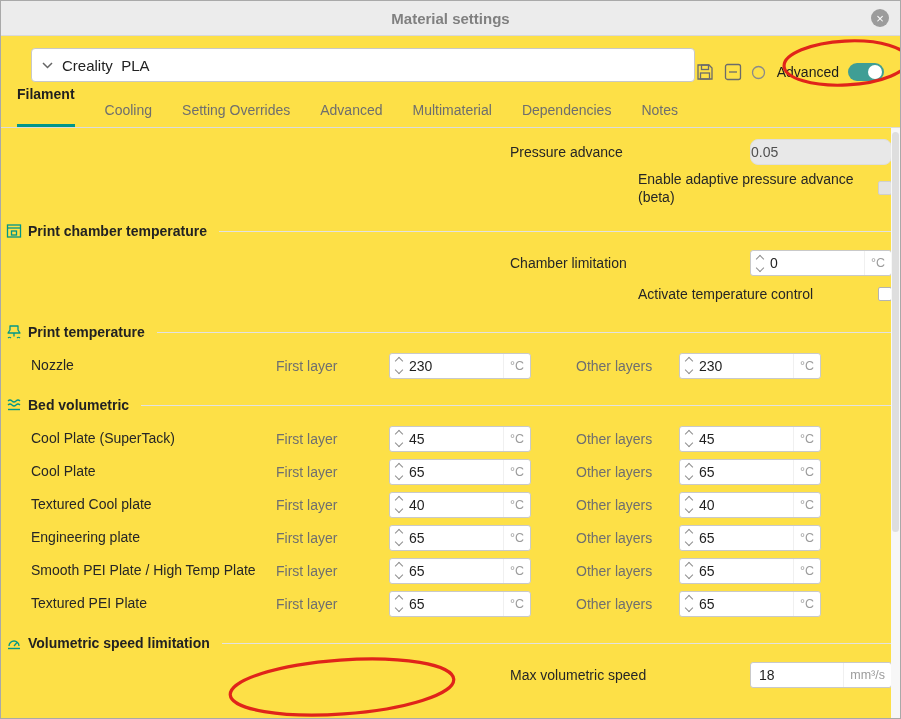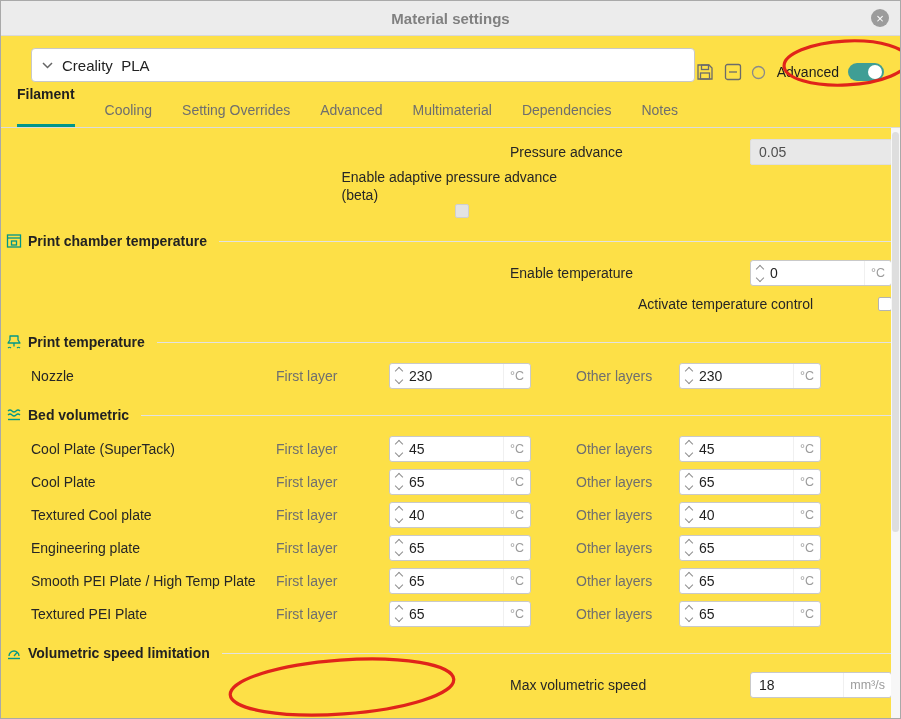--- a/index.html
+++ b/index.html
@@ -23,40 +23,40 @@
   .tabs{display:flex;align-items:flex-end;gap:30px;padding-left:16px;border-bottom:1px solid #dcdcdc;height:36px;box-sizing:border-box;}
   .tab{font-size:14px;color:#6e6e6e;padding-bottom:9px;cursor:pointer;white-space:nowrap;}
   .tab.active{color:#1f1f1f;font-weight:bold;border-bottom:3px solid #009688;padding-bottom:22px;}
   
   .content{padding:8px 8px 0 30px;position:relative;font-size:14px;color:#262626;}
   .row{display:flex;align-items:center;min-height:30px;margin:1px 0;justify-content:flex-end;}
   .row-label{width:240px;line-height:1.3;}
   .num-input{width:142px;height:26px;border:1px solid #c9c9c9;border-radius:3px;background:#fff;display:flex;align-items:center;box-sizing:border-box;cursor:text;}
   .num-input .val{padding-left:2px;color:#1f1f1f;}
   .num-input .unit{margin-left:auto;color:#9c9c9c;font-size:12.5px;padding:0 6px;align-self:stretch;display:flex;align-items:center;border-left:1px solid #f0f0f0;}
-  .disabled-input{width:142px;height:26px;background:#e8e8e8;border:1px solid #dedede;border-radius:2px;display:flex;align-items:center;padding-left:8px;box-sizing:border-box;color:#4f4f4f;}
+  .disabled-input{width:142px;height:26px;background:#e8e8e8;border:1px solid #dedede;border-radius:8px;display:flex;align-items:center;box-sizing:border-box;color:#4f4f4f;}
   .checkbox{width:14px;height:14px;border:1px solid #b3b3b3;border-radius:2px;background:#fff;cursor:pointer;box-sizing:border-box;}
   .checkbox.disabled{background:#e3e3e3;border-color:#cfcfcf;}
   .spin{width:17px;height:100%;display:flex;flex-direction:column;align-items:center;justify-content:center;cursor:pointer;}
   .spin i{display:block;width:5px;height:5px;border-left:1.5px solid #8f8f8f;border-top:1.5px solid #8f8f8f;}
   .spin .up{transform:rotate(45deg);margin-bottom:3px;}
   .spin .down{transform:rotate(225deg);}
   
   .section{display:flex;align-items:center;margin:12px 0 6px -26px;height:22px;}
   .section .s-icon{width:18px;display:flex;justify-content:center;margin-right:5px;}
   .section .s-title{font-weight:bold;font-size:14px;color:#222;white-space:nowrap;}
   .section .s-line{flex:1;height:1px;background:#e2e2e2;margin-left:12px;}
   
   .temp-row{display:flex;align-items:center;min-height:33px;}
   .temp-row .row-label{width:245px;}
   .sub{color:#6f6f6f;}
   .col-first{width:90px;}
   .col-other{width:80px;margin-left:45px;}
   .temp-row .num-input{margin-left:23px;flex:0 0 142px;}
-  .tall{min-height:40px;flex-direction:column;}
+  .tall{min-height:40px;}
   
   .scrollbar{position:absolute;right:0;top:127px;bottom:0;width:9px;background:#f7f7f7;}
   .scroll-thumb{position:absolute;top:4px;left:1px;width:7px;height:400px;border-radius:4px;background:#dedede;cursor:pointer;}
   
   .annotations{position:absolute;left:0;top:0;width:901px;height:719px;pointer-events:none;z-index:40;}
 </style>
 </head>
 <body>
 
 <div class="window">
@@ -131,21 +131,21 @@
           <rect x="1.5" y="2" width="13" height="12" fill="none" stroke="#009688" stroke-width="1.3"></rect>
           <line x1="1.5" y1="5" x2="14.5" y2="5" stroke="#009688" stroke-width="1.3"></line>
           <rect x="5.5" y="8" width="5" height="4" fill="none" stroke="#009688" stroke-width="1.3"></rect>
         </svg>
       </span>
       <span class="s-title">Print chamber temperature</span>
       <span class="s-line"></span>
     </div>
 
     <div class="row">
-      <span class="row-label">Enable temperature</span>
+      <span class="row-label">Chamber limitation</span>
       <div class="num-input">
         <span class="spin">
             <i class="up"></i>
             <i class="down"></i>
           </span>
         <span class="val">0</span>
         <span class="unit">°C</span>
       </div>
     </div>
 

